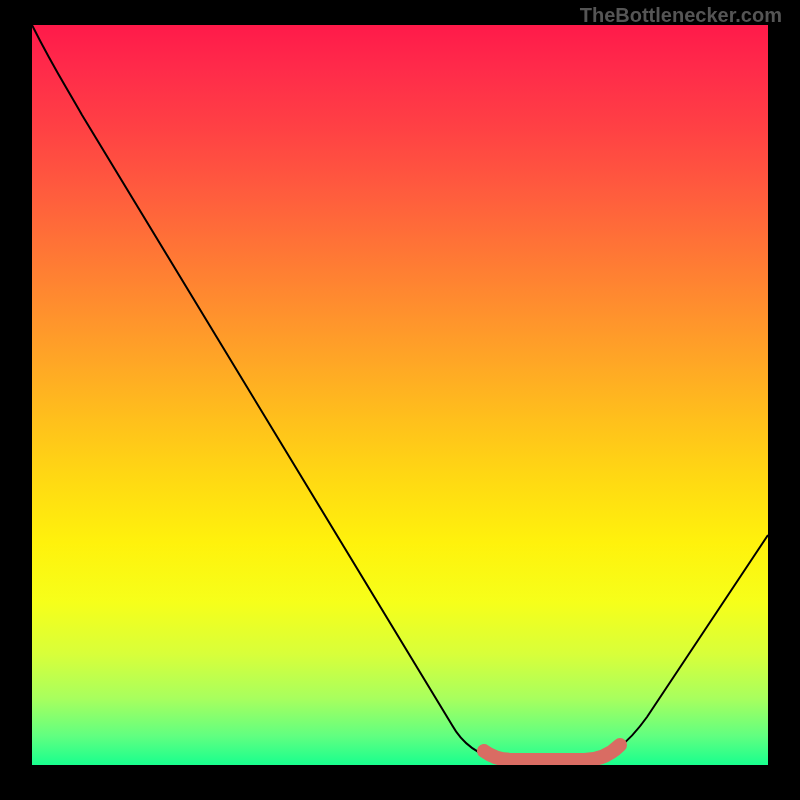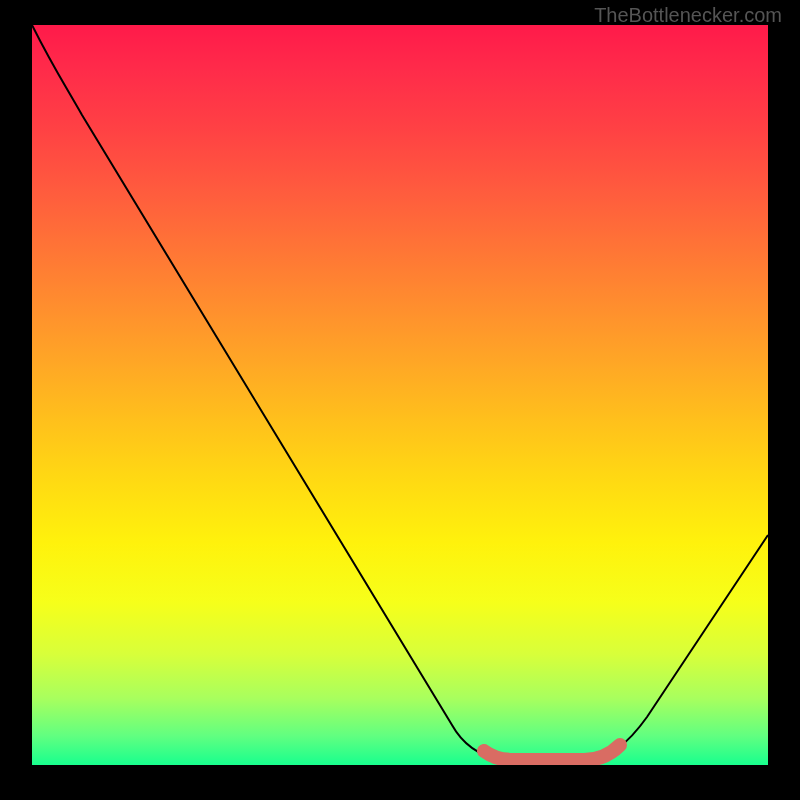--- a/index.html
+++ b/index.html
@@ -9,21 +9,21 @@
     background: #000;
     position: relative;
     font-family: Arial, sans-serif;
   }
   .watermark {
     position: absolute;
     top: 4px;
     right: 18px;
     color: #555;
     font-size: 20px;
-    font-weight: 400;
+    font-weight: 700;
     z-index: 10;
   }
   .frame {
     position: absolute;
     top: 25px;
     left: 32px;
     width: 736px;
     height: 740px;
     background: #000;
   }

